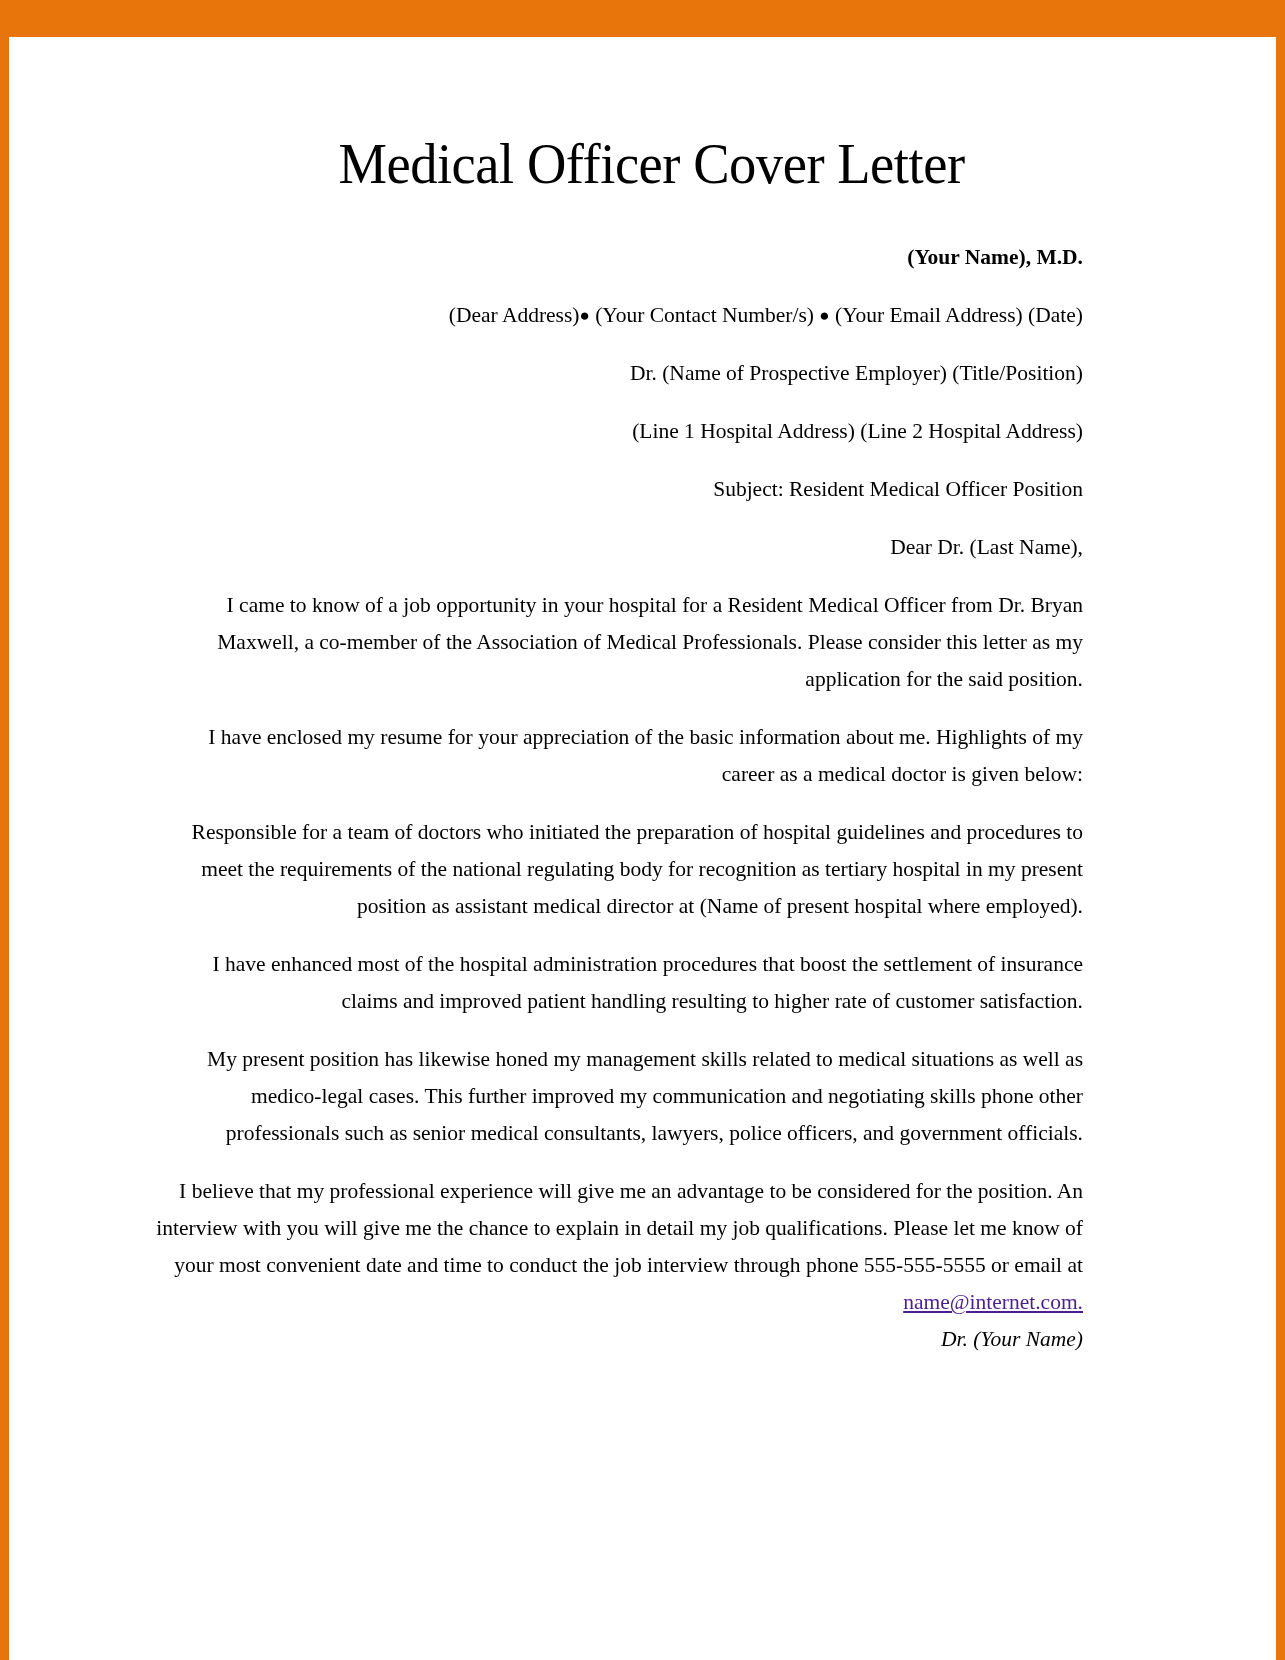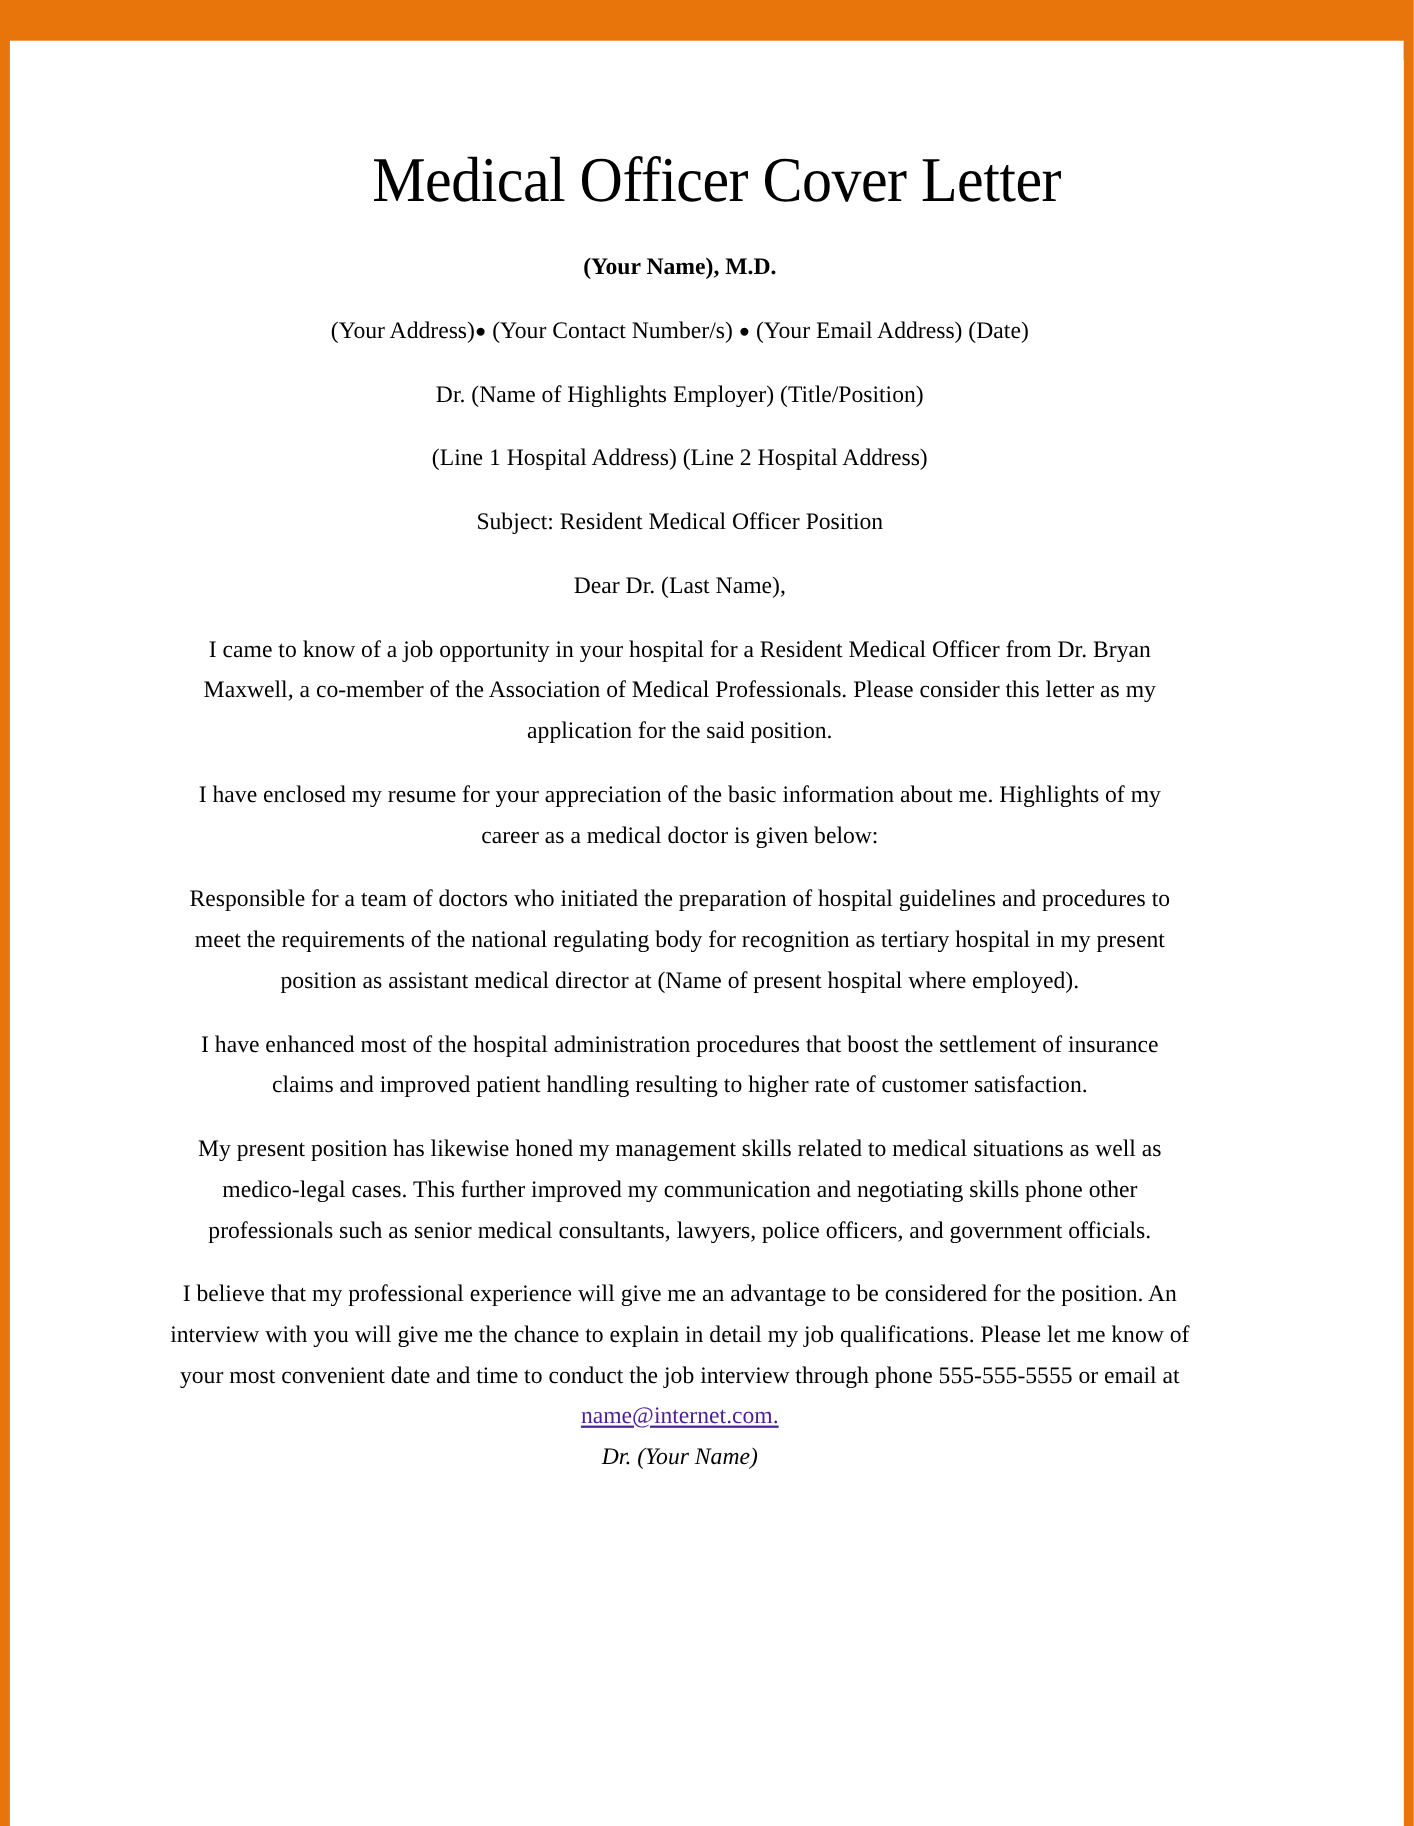--- a/index.html
+++ b/index.html
@@ -53,26 +53,26 @@
     color: #000000;
     font-weight: normal;
     font-family: "Liberation Serif", "DejaVu Serif", serif;
     transform: scaleX(0.94);
     transform-origin: center top;
   }
 
   .letter {
     position: absolute;
     left: 126px;
-    top: 169px;
+    top: 184px;
     width: 930px;
     color: #000000;
     font-size: 21.5px;
     line-height: 37px;
-    text-align: center;
+    text-align: right;
   }
 
   .letter p {
     margin: 0 0 21px 0;
     font-family: "Liberation Serif", "DejaVu Serif", serif;
   }
   .letter p.tight {
     margin-bottom: 0;
   }
   .sender-name {
@@ -101,23 +101,23 @@
 <div class="frame">
   <div class="frame-inner">
     <div class="page">
 
       <h1 class="doc-title">Medical Officer Cover Letter</h1>
 
       <div class="letter">
 
         <p class="sender-name">(Your Name), M.D.</p>
 
-        <p class="sender-line"><span>(Your Address)</span><span class="bullet-dot">●</span><span> (Your Contact Number/s) </span><span class="bullet-dot">●</span><span> (Your Email Address) (Date)</span></p>
+        <p class="sender-line"><span>(Dear Address)</span><span class="bullet-dot">●</span><span> (Your Contact Number/s) </span><span class="bullet-dot">●</span><span> (Your Email Address) (Date)</span></p>
 
-        <p>Dr. (Name of Highlights Employer) (Title/Position)</p>
+        <p>Dr. (Name of Prospective Employer) (Title/Position)</p>
 
 
         <p>(Line 1 Hospital Address) (Line 2 Hospital Address)</p>
 
         <p>Subject: Resident Medical Officer Position</p>
 
         <p>Dear Dr. (Last Name),</p>
 
         <p>I came to know of a job opportunity in your hospital for a Resident Medical Officer from Dr. Bryan Maxwell, a co-member of the Association of Medical Professionals. Please consider this letter as my application for the said position.</p>
 

